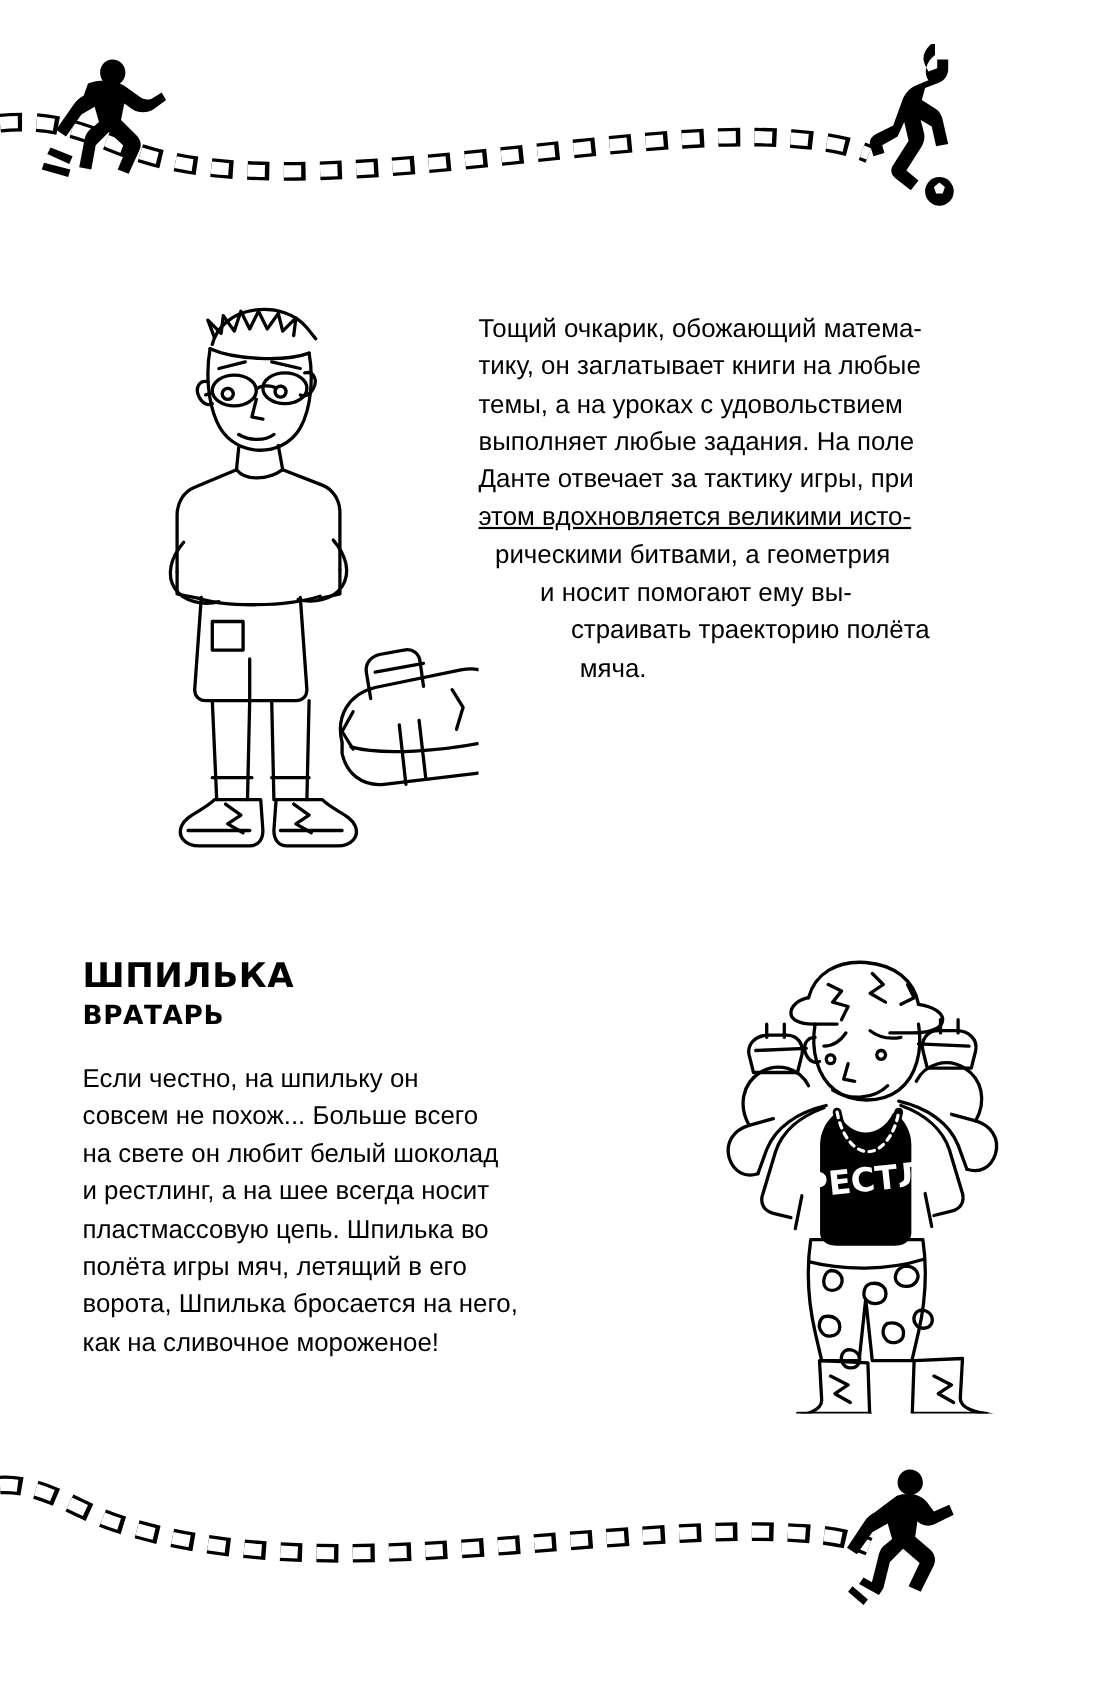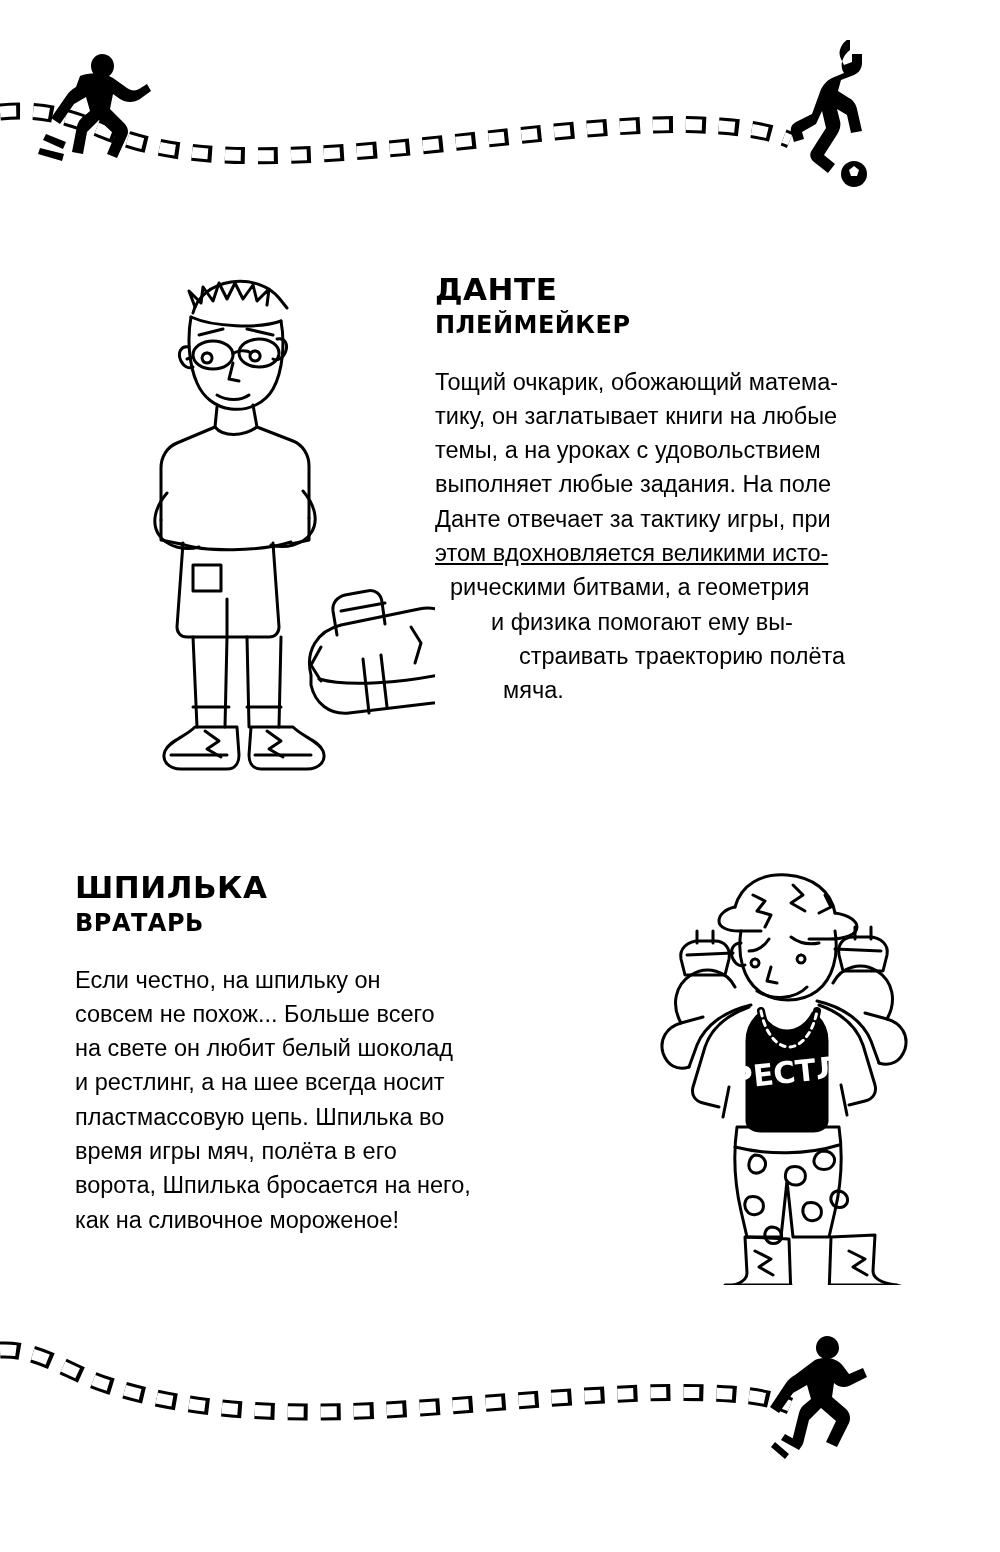--- a/index.html
+++ b/index.html
@@ -91,21 +91,21 @@
   }
   .dante-line.i1 { margin-left: 0px; }
   .dante-line.i2 { margin-left: 0px; }
   .dante-line.i3 { margin-left: 0px; }
   .dante-line.i4 { margin-left: 0px; }
   .dante-line.i5 { margin-left: 0px; }
   .dante-line.i6 { margin-left: 0px; text-decoration: underline; }
   .dante-line.i7 { margin-left: 15px; }
   .dante-line.i8 { margin-left: 56px; }
   .dante-line.i9 { margin-left: 84px; }
-  .dante-line.i10 { margin-left: 68px; }
+  .dante-line.i10 { margin-left: 92px; }
 
   .shp-text {
     width: 490px;
   }
   .shp-line {
     display: block;
     white-space: nowrap;
   }
 
   .name-block-dante { margin-top: 18px; }
@@ -210,53 +210,49 @@
           <path d="M266 356 l44-8"></path>
           <path d="M288 404 l6 54"></path>
           <path d="M306 400 l6 52"></path>
           <path d="M246 392 l-10 18 10 16"></path>
           <path d="M336 372 l10 16 -6 20"></path>
         </g>
       </svg>
     </div>
 
     <div class="text-col">
-      <div class="name-block-dante">
-        <div class="char-name big">ДАНТЕ</div>
-        <div class="char-role">ПЛЕЙМЕЙКЕР</div>
-      </div>
       <div class="char-desc dante-text">
         <span class="dante-line i1">Тощий очкарик, обожающий матема-</span>
         <span class="dante-line i2">тику, он заглатывает книги на любые</span>
         <span class="dante-line i3">темы, а на уроках с удовольствием</span>
         <span class="dante-line i4">выполняет любые задания. На поле</span>
         <span class="dante-line i5">Данте отвечает за тактику игры, при</span>
         <span class="dante-line i6">этом вдохновляется великими исто-</span>
         <span class="dante-line i7">рическими битвами, а геометрия</span>
-        <span class="dante-line i8">и физика помогают ему вы-</span>
+        <span class="dante-line i8">и носит помогают ему вы-</span>
         <span class="dante-line i9">страивать траекторию полёта</span>
         <span class="dante-line i10">мяча.</span>
       </div>
     </div>
   </div>
 
   <div class="character char-shpilka">
 
     <div class="text-col">
       <div class="name-block-shp">
         <div class="char-name big">ШПИЛЬКА</div>
         <div class="char-role">ВРАТАРЬ</div>
       </div>
       <div class="char-desc shp-text">
         <span class="shp-line">Если честно, на шпильку он</span>
         <span class="shp-line">совсем не похож... Больше всего</span>
         <span class="shp-line">на свете он любит белый шоколад</span>
         <span class="shp-line">и рестлинг, а на шее всегда носит</span>
         <span class="shp-line">пластмассовую цепь. Шпилька во</span>
-        <span class="shp-line">время игры мяч, полёта в его</span>
+        <span class="shp-line">полёта игры мяч, летящий в его</span>
         <span class="shp-line">ворота, Шпилька бросается на него,</span>
         <span class="shp-line">как на сливочное мороженое!</span>
       </div>
     </div>
 
     <div class="art" style="margin-left:20px;">
       <svg width="400" height="430" viewBox="0 0 400 430" class="svg-figure">
         <g fill="none" stroke="#000" stroke-width="3" stroke-linecap="round" stroke-linejoin="round">
 
           <path d="M150 52 c6-22 26-34 52-32 26 2 44 16 48 38"></path>

